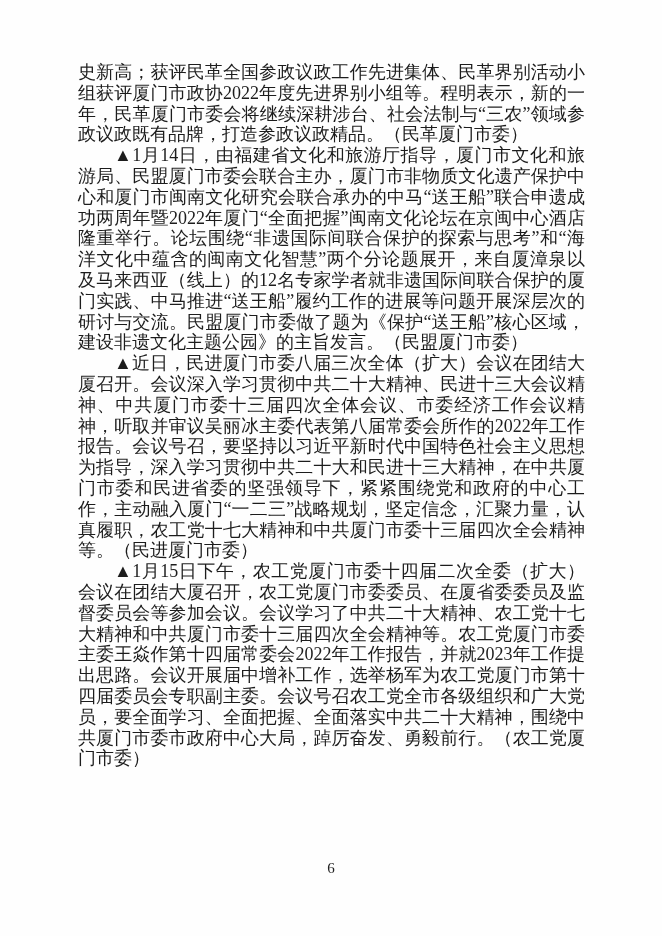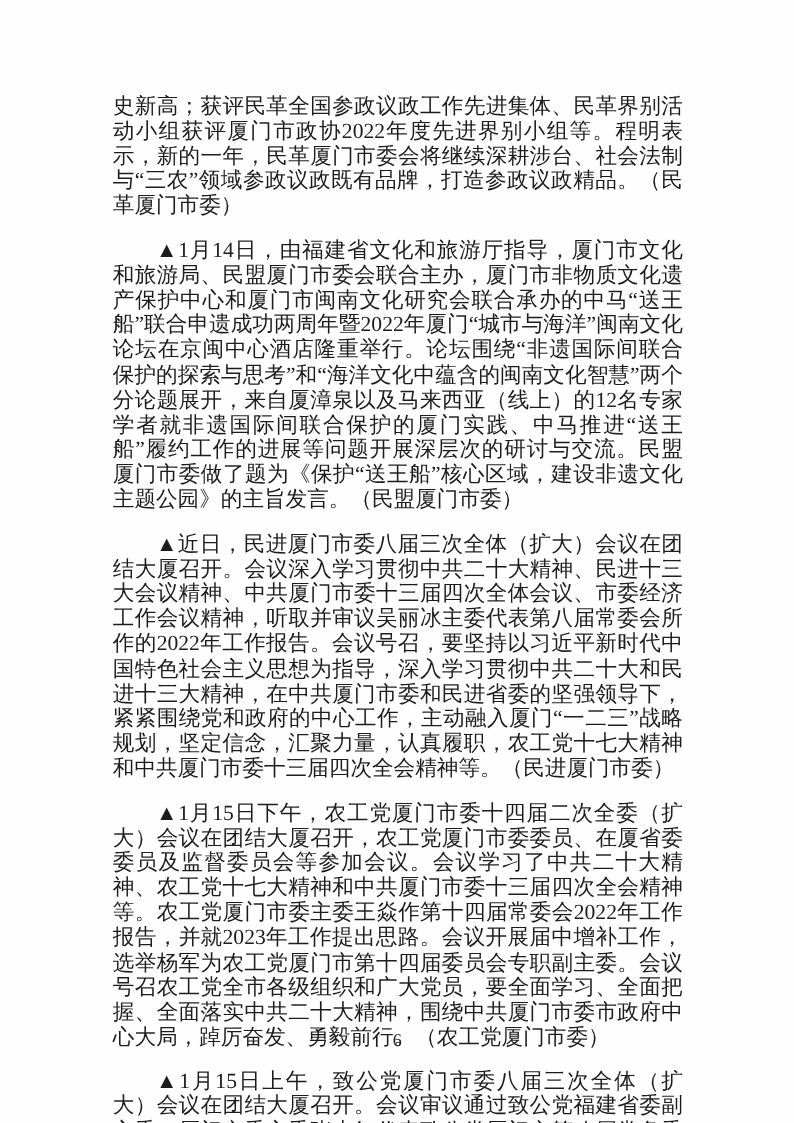--- a/index.html
+++ b/index.html
@@ -17,21 +17,21 @@
     color: #1c1c1c;
     overflow: hidden;
   }
   .content {
     position: absolute;
     left: 78px;
     top: 62px;
     width: 507px;
   }
   .para {
-    margin: 16px;
+    margin: 0;
     padding: 0;
     font-size: 18px;
     line-height: 20.8px;
     text-align: justify;
     text-justify: inter-ideograph;
     letter-spacing: 0;
     word-break: break-all;
   }
   .para.indent {
     text-indent: 2em;
@@ -46,19 +46,18 @@
     line-height: 20px;
     color: #222222;
   }
 </style>
 </head>
 <body>
 
 <div class="page">
   <div class="content">
     <p class="para">史新高；获评民革全国参政议政工作先进集体、民革界别活动小组获评厦门市政协2022年度先进界别小组等。程明表示，新的一年，民革厦门市委会将继续深耕涉台、社会法制与“三农”领域参政议政既有品牌，打造参政议政精品。（民革厦门市委）</p>
-    <p class="para indent">▲1月14日，由福建省文化和旅游厅指导，厦门市文化和旅游局、民盟厦门市委会联合主办，厦门市非物质文化遗产保护中心和厦门市闽南文化研究会联合承办的中马“送王船”联合申遗成功两周年暨2022年厦门“城市与海洋”闽南文化论坛在京闽中心酒店隆重举行。论坛围绕“非遗国际间联合保护的探索与思考”和“海洋文化中蕴含的闽南文化智慧”两个分论题展开，来自厦漳泉以及马来西亚（线上）的12名专家学者就非遗国际间联合保护的厦门实践、中马推进“送王船”履约工作的进展等问题开展深层次的研讨与交流。民盟厦门市委做了题为《保护“送王船”核心区域，建设非遗文化主题公园》的主旨发言。（民盟厦门市委）</p>
+    <p class="para indent">▲1月14日，由福建省文化和旅游厅指导，厦门市文化和旅游局、民盟厦门市委会联合主办，厦门市非物质文化遗产保护中心和厦门市闽南文化研究会联合承办的中马“送王船”联合申遗成功两周年暨2022年厦门“全面把握”闽南文化论坛在京闽中心酒店隆重举行。论坛围绕“非遗国际间联合保护的探索与思考”和“海洋文化中蕴含的闽南文化智慧”两个分论题展开，来自厦漳泉以及马来西亚（线上）的12名专家学者就非遗国际间联合保护的厦门实践、中马推进“送王船”履约工作的进展等问题开展深层次的研讨与交流。民盟厦门市委做了题为《保护“送王船”核心区域，建设非遗文化主题公园》的主旨发言。（民盟厦门市委）</p>
     <p class="para indent">▲近日，民进厦门市委八届三次全体（扩大）会议在团结大厦召开。会议深入学习贯彻中共二十大精神、民进十三大会议精神、中共厦门市委十三届四次全体会议、市委经济工作会议精神，听取并审议吴丽冰主委代表第八届常委会所作的2022年工作报告。会议号召，要坚持以习近平新时代中国特色社会主义思想为指导，深入学习贯彻中共二十大和民进十三大精神，在中共厦门市委和民进省委的坚强领导下，紧紧围绕党和政府的中心工作，主动融入厦门“一二三”战略规划，坚定信念，汇聚力量，认真履职，农工党十七大精神和中共厦门市委十三届四次全会精神等。（民进厦门市委）</p>
     <p class="para indent">▲1月15日下午，农工党厦门市委十四届二次全委（扩大）会议在团结大厦召开，农工党厦门市委委员、在厦省委委员及监督委员会等参加会议。会议学习了中共二十大精神、农工党十七大精神和中共厦门市委十三届四次全会精神等。农工党厦门市委主委王焱作第十四届常委会2022年工作报告，并就2023年工作提出思路。会议开展届中增补工作，选举杨军为农工党厦门市第十四届委员会专职副主委。会议号召农工党全市各级组织和广大党员，要全面学习、全面把握、全面落实中共二十大精神，围绕中共厦门市委市政府中心大局，踔厉奋发、勇毅前行。（农工党厦门市委）</p>
-    <p class="para indent">▲1月15日上午，致公党厦门市委八届三次全体（扩大）会议在团结大厦召开。会议审议通过致公党福建省委副主委、厦门市委主委张志红代表致公党厦门市第八届常务委员会所作的</p>
   </div>
   <div class="page-number">6</div>
 </div>
 
 </body></html>

